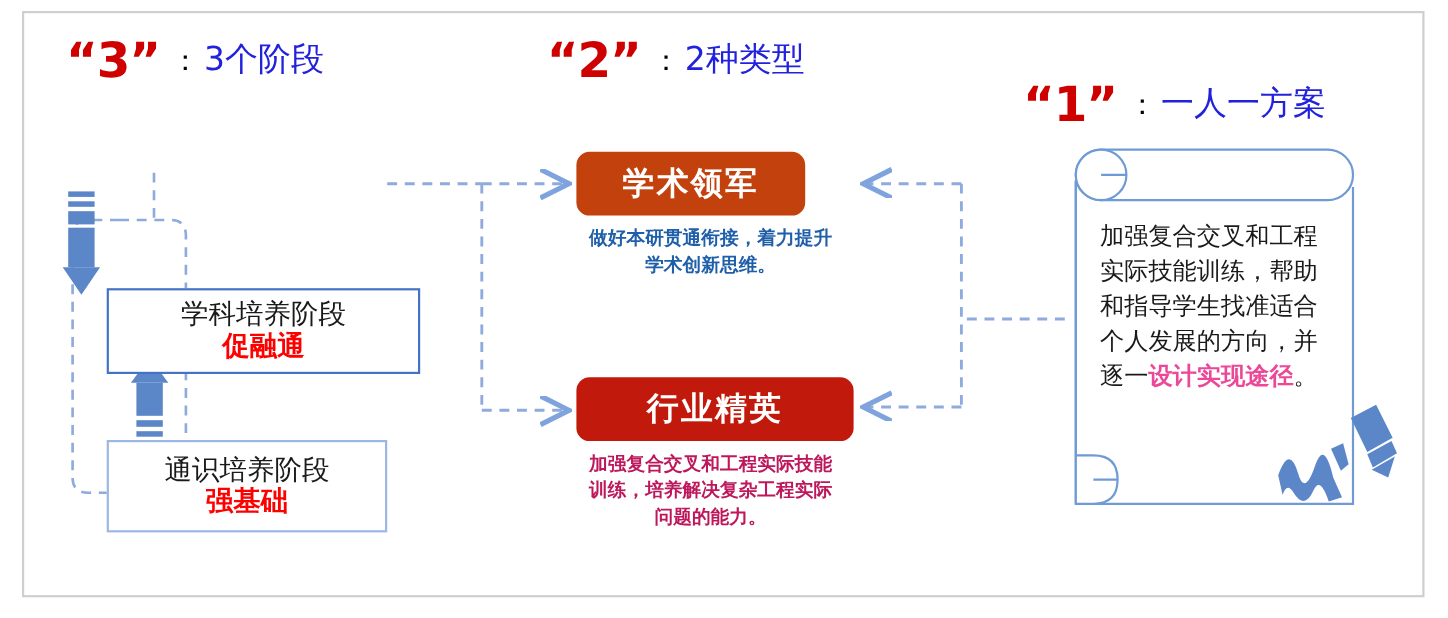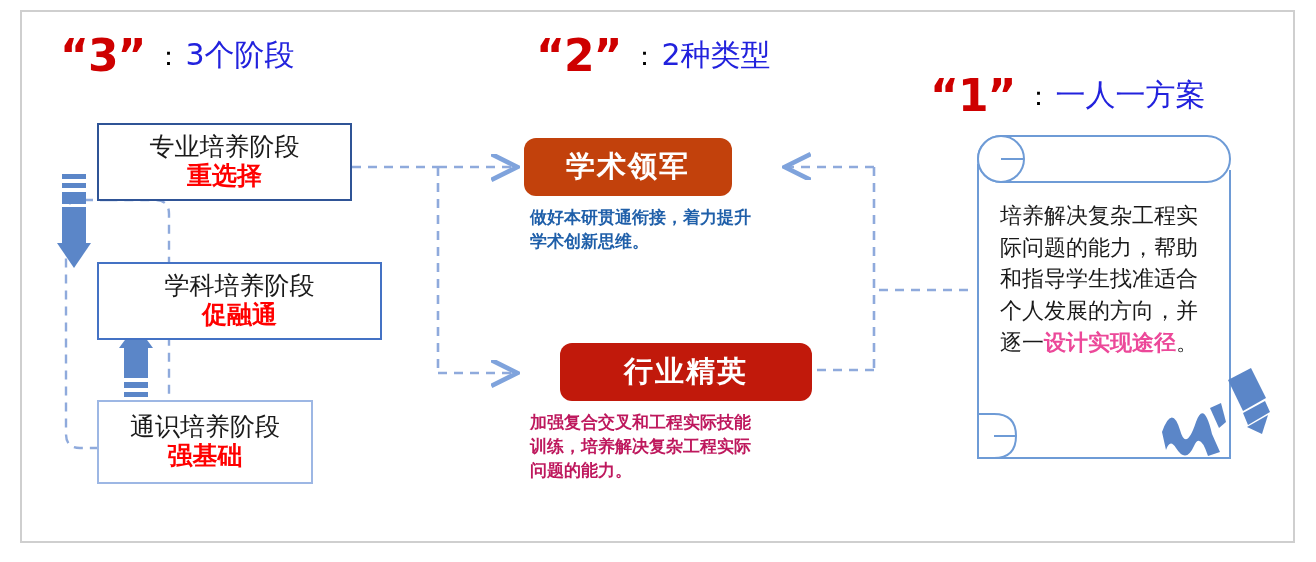--- a/index.html
+++ b/index.html
@@ -99,20 +99,21 @@
     font-family: "DejaVu Sans", sans-serif;
     z-index: 5;
   }
   .type-desc {
     position: absolute;
     font-size: 17px;
     font-weight: bold;
     line-height: 1.42;
     font-family: "DejaVu Sans", sans-serif;
     z-index: 5;
+    text-align: center;
   }
 
   
   #scroll-wrap {
     position: absolute;
     left: 968px;
     top: 128px;
     width: 278px;
     height: 340px;
     z-index: 4;
@@ -156,21 +157,21 @@
 <body>
 
 <div id="canvas">
 
   <div id="outer-frame"></div>
 
   <div class="col-header" style="left:60px; top:34px;">
     <span class="hdr-num">“3”</span><span class="hdr-colon">：</span><span class="hdr-text">3个阶段</span>
   </div>
 
-  <div class="col-header" style="left:536px; top:34px;">
+  <div class="col-header" style="left:497px; top:34px;">
     <span class="hdr-num">“2”</span><span class="hdr-colon">：</span><span class="hdr-text">2种类型</span>
   </div>
 
   <div class="col-header" style="left:930px; top:34px;margin-top:40px;">
     <span class="hdr-num">“1”</span><span class="hdr-colon">：</span><span class="hdr-text">一人一方案</span>
   </div>
 
   <svg class="conn-svg" viewBox="0 0 1316 562">
     <defs>
       <marker id="arrHeadL" markerWidth="9" markerHeight="9" refX="7.6" refY="4" orient="auto">
@@ -212,60 +213,56 @@
     <g>
       <path d="M119,348 L153,348 L136,325 Z" fill="#5B86C8"></path>
       <rect x="124" y="348" width="24" height="30" fill="#5B86C8"></rect>
       <rect x="124" y="382" width="24" height="6" fill="#5B86C8"></rect>
       <rect x="124" y="392" width="24" height="5" fill="#5B86C8"></rect>
       <rect x="124" y="401" width="24" height="5" fill="#5B86C8"></rect>
       <rect x="124" y="410" width="24" height="5" fill="#5B86C8"></rect>
     </g>
   </svg>
 
-  <div class="stage-box" style="left:97px; top:123px; width:255px; height:78px; border:2.5px solid #2F5496;">
-    <div class="stage-title">专业培养阶段</div>
-    <div class="stage-key">重选择</div>
-  </div>
 
   <div class="stage-box" style="left:97px; top:262px; width:285px; height:78px; border:2.5px solid #4472C4;">
     <div class="stage-title">学科培养阶段</div>
     <div class="stage-key">促融通</div>
   </div>
 
-  <div class="stage-box" style="left:97px; top:400px; width:216px; height:84px; border:2px solid #9DB7E4;">
+  <div class="stage-box" style="left:97px; top:400px; width:255px; height:84px; border:2px solid #9DB7E4;">
     <div class="stage-title">通识培养阶段</div>
     <div class="stage-key">强基础</div>
   </div>
 
   <div class="type-chip" style="left:524px; top:138px; width:208px; height:58px; background:#c2410c;">
     <span>学术领军</span>
   </div>
   <div class="type-desc" style="left:530px; top:205px; width:232px; color:#1F5FA9;">做好本研贯通衔接，着力提升学术创新思维。</div>
 
-  <div class="type-chip" style="left:524px; top:343px; width:252px; height:58px; background:#C1190B;margin-left:36px;">
+  <div class="type-chip" style="left:524px; top:343px; width:252px; height:58px; background:#C1190B;">
     <span>行业精英</span>
   </div>
   <div class="type-desc" style="left:530px; top:410px; width:232px; color:#be185d;">加强复合交叉和工程实际技能训练，培养解决复杂工程实际问题的能力。</div>
 
   <svg id="scroll-wrap" viewBox="0 0 278 340">
 
     <path d="M10,36 L10,330 L262,330 L262,42" fill="#ffffff" stroke="#6E9BD6" stroke-width="2"></path>
 
     <rect x="10" y="8" width="252" height="46" rx="23" ry="23" fill="#ffffff" stroke="#6E9BD6" stroke-width="2"></rect>
     <circle cx="33" cy="31" r="23" fill="#ffffff" stroke="#6E9BD6" stroke-width="2"></circle>
     <path d="M33,31 L56,31" fill="none" stroke="#6E9BD6" stroke-width="2"></path>
 
     <path d="M10,286 L26,286 Q48,286 48,308 Q48,330 26,330 L10,330" fill="#ffffff" stroke="#6E9BD6" stroke-width="2"></path>
     <path d="M26,308 L48,308" fill="none" stroke="#6E9BD6" stroke-width="2"></path>
 
     <path d="M10,36 L10,330" fill="none" stroke="#6E9BD6" stroke-width="2"></path>
   </svg>
 
-  <div id="scroll-text"><span>培养解决复杂工程实际问题的能力，帮助和指导学生找准适合个人发展的方向，并逐一</span><span class="em">设计实现途径</span><span>。</span></div>
+  <div id="scroll-text"><span>加强复合交叉和工程实际技能训练，帮助和指导学生找准适合个人发展的方向，并逐一</span><span class="em">设计实现途径</span><span>。</span></div>
 
   <svg id="pen-icon" viewBox="0 0 120 110">
     <g fill="#5B86C8">
       <path d="M78,20 L101,8 L116,38 L93,51 Z"></path>
       <path d="M93,53 L115,41 L120,52 L98,65 Z"></path>
       <path d="M97,67 L118,55 L112,74 Z"></path>
       <path d="M60,48 L71,43 L76,62 L69,68 Z"></path>
       <path d="M12,72 Q22,44 30,70 Q36,92 46,62 Q54,40 62,74 L70,92 L58,96 Q50,72 44,86 Q36,104 26,88 Q20,78 16,90 Z"></path>
     </g>
   </svg>

